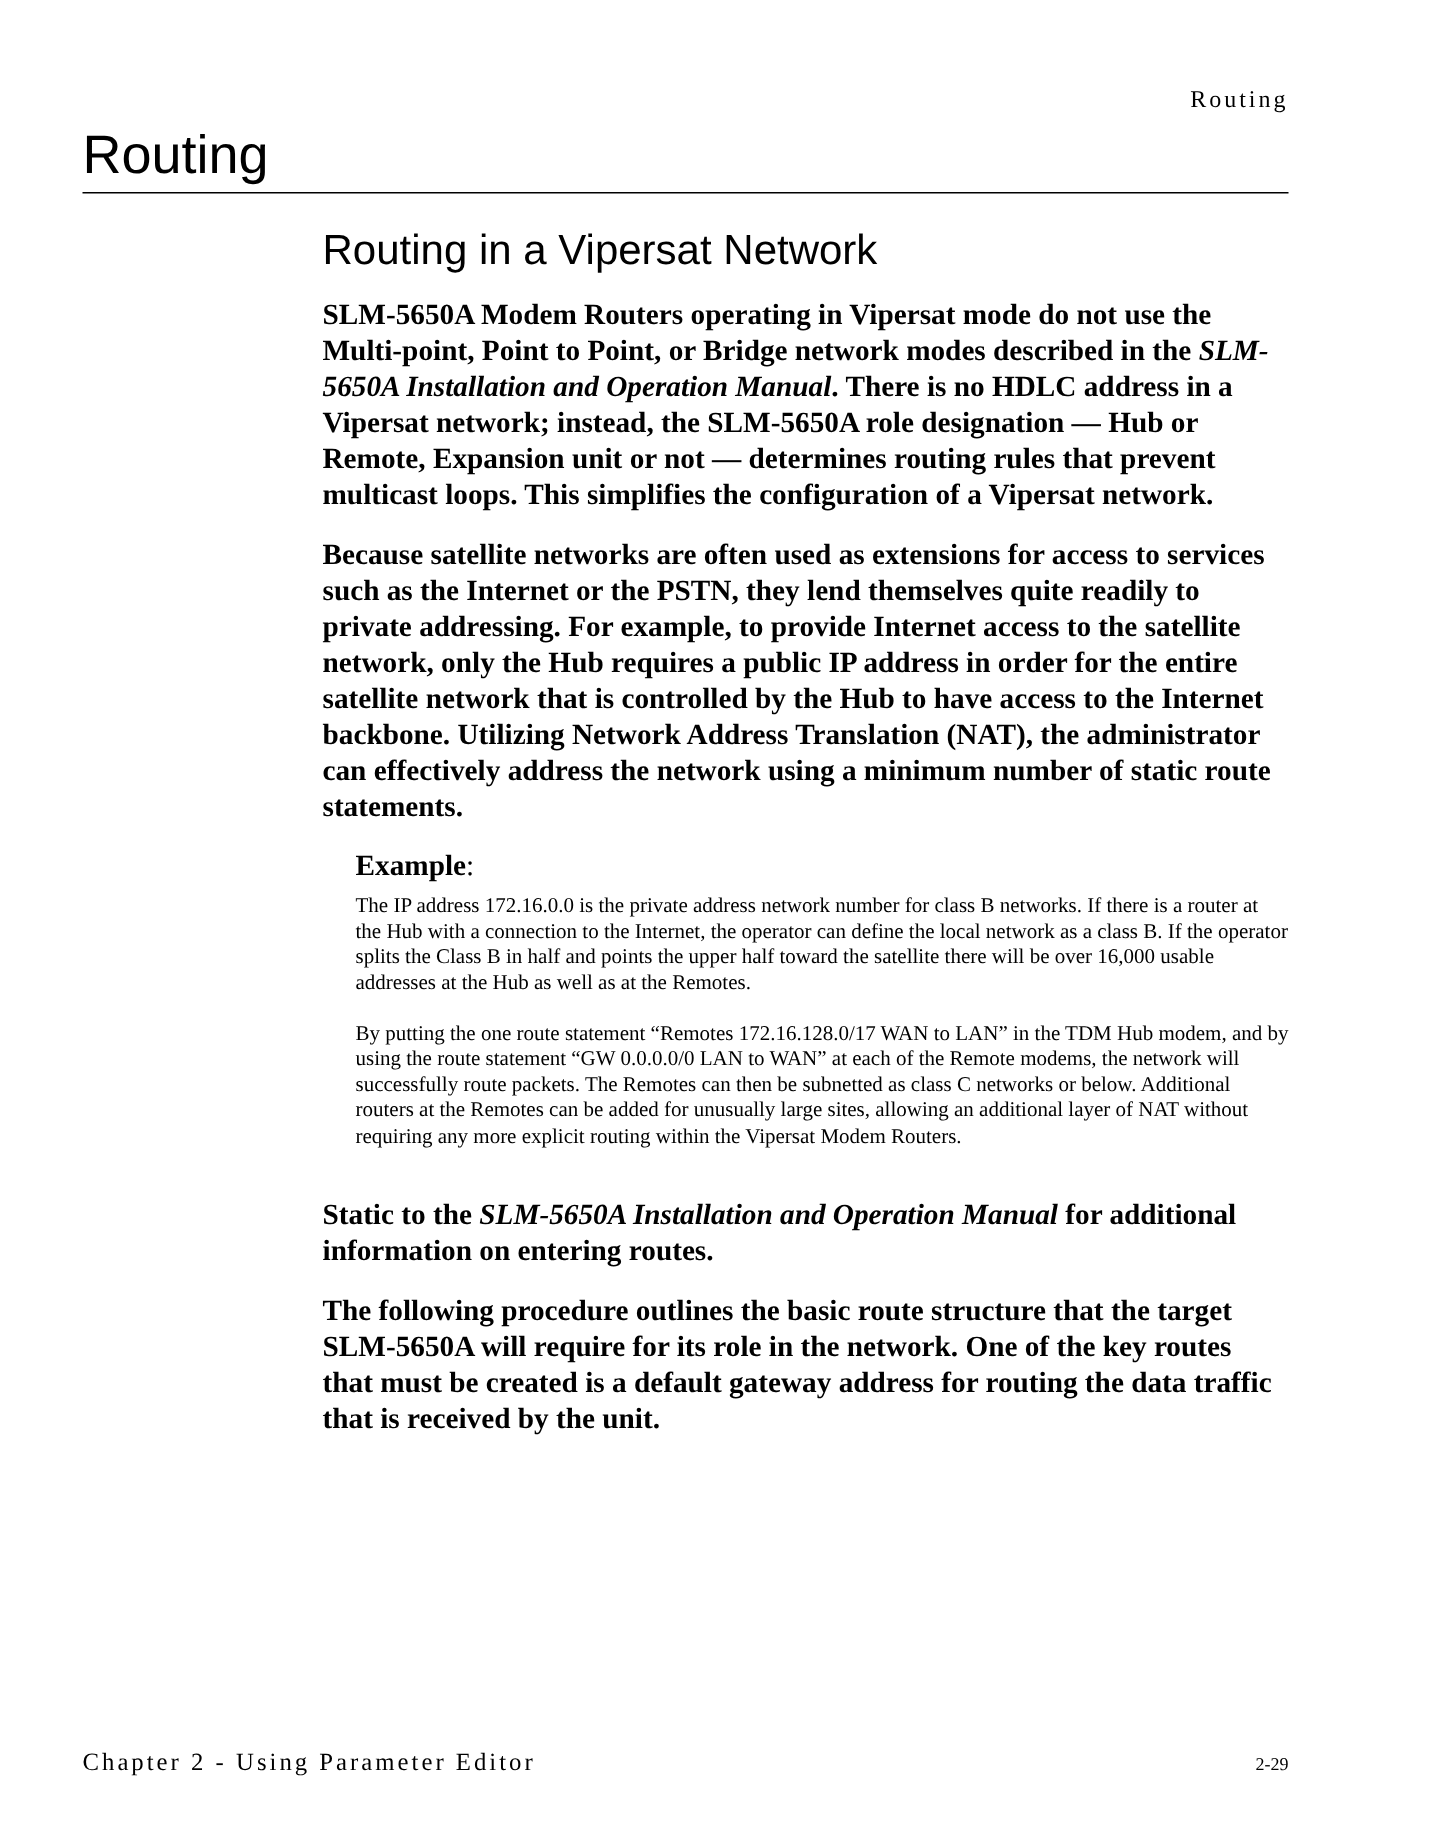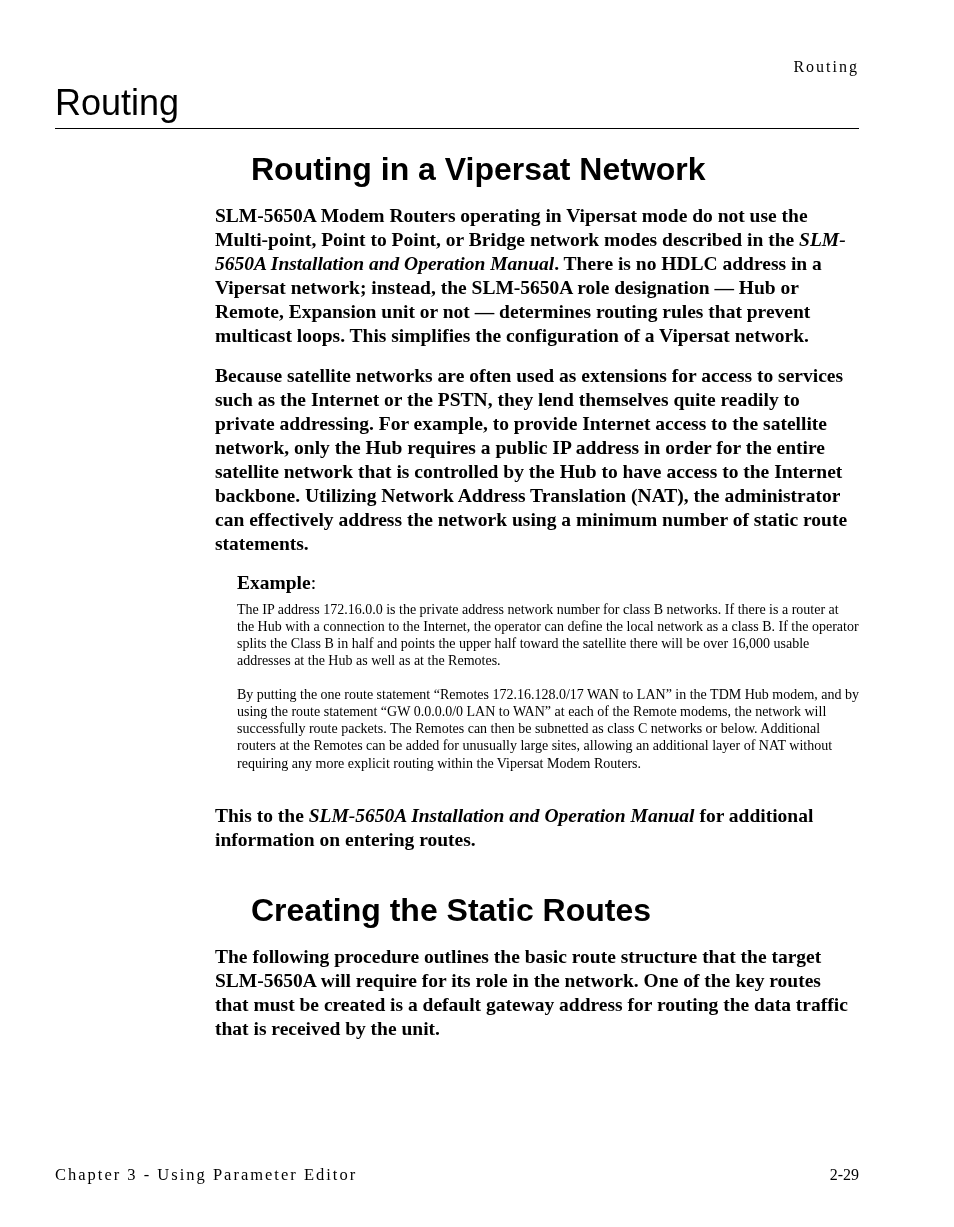--- a/index.html
+++ b/index.html
@@ -27,24 +27,23 @@
       border-bottom: 1.5px solid #000;
       padding-bottom: 4px;
       width: 100%;
     }
     .content {
       margin-left: 160px;
       margin-top: 22px;
     }
     .h2 {
       font-family: Arial, Helvetica, sans-serif;
-      font-weight: 700;
-      font-size: 32px;
+      font-weight: 400;
+      font-size: 28px;
       margin-bottom: 16px;
-      margin-left: 36px;
     }
     .para {
       font-size: 19.5px;
       line-height: 1.23;
       margin-bottom: 16px;
       font-weight: bold;
     }
     .example-block {
       margin-left: 22px;
     }
@@ -68,21 +67,21 @@
       right: 95px;
       display: flex;
       justify-content: space-between;
       align-items: baseline;
     }
     .footer-left {
       font-size: 16.5px;
       letter-spacing: 2px;
     }
     .footer-right {
-      font-size: 16px;
+      font-size: 12px;
     }
     .italic { font-style: italic; }
   </style>
 </head>
 <body>
 
 <div class="running-head">Routing</div>
 
 <h1 class="section-title">Routing</h1>
 
@@ -98,25 +97,24 @@
 
   <div class="example-block">
     <p class="example-label">
       <span style="font-weight:700">Example</span><span style="font-weight:400">:</span>
     </p>
     <p class="example-para">The IP address 172.16.0.0 is the private address network number for class B networks. If there is a router at the Hub with a connection to the Internet, the operator can define the local network as a class B. If the operator splits the Class B in half and points the upper half toward the satellite there will be over 16,000 usable addresses at the Hub as well as at the Remotes.</p>
     <p class="example-para">By putting the one route statement “Remotes 172.16.128.0/17 WAN to LAN” in the TDM Hub modem, and by using the route statement “GW 0.0.0.0/0 LAN to WAN” at each of the Remote modems, the network will successfully route packets. The Remotes can then be subnetted as class C networks or below. Additional routers at the Remotes can be added for unusually large sites, allowing an additional layer of NAT without requiring any more explicit routing within the Vipersat Modem Routers.</p>
   </div>
 
   <p class="para" style="margin-top:32px">
-    <span>This to the </span><span class="italic">SLM-5650A Installation and Operation Manual</span><span> for additional information on entering routes.</span>
+    <span>Static to the </span><span class="italic">SLM-5650A Installation and Operation Manual</span><span> for additional information on entering routes.</span>
   </p>
 
-  <h2 class="h2 h2-second">Creating the Static Routes</h2>
 
   <p class="para">The following procedure outlines the basic route structure that the target SLM-5650A will require for its role in the network. One of the key routes that must be created is a default gateway address for routing the data traffic that is received by the unit.</p>
 
 </div>
 
 <div class="footer">
-  <span class="footer-left">Chapter 3 - Using Parameter Editor</span>
+  <span class="footer-left">Chapter 2 - Using Parameter Editor</span>
   <span class="footer-right">2-29</span>
 </div>
 
 </body></html>

